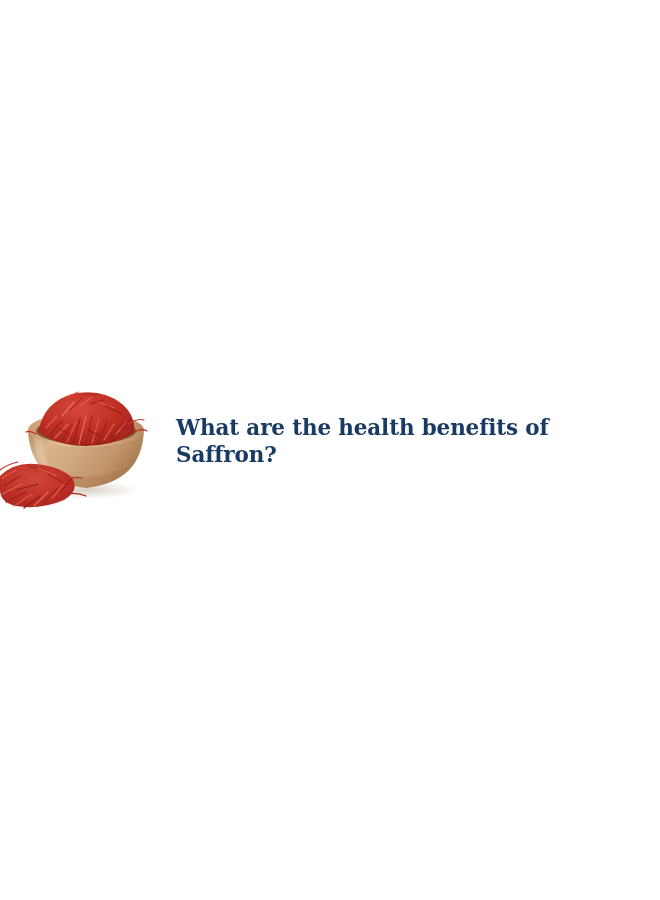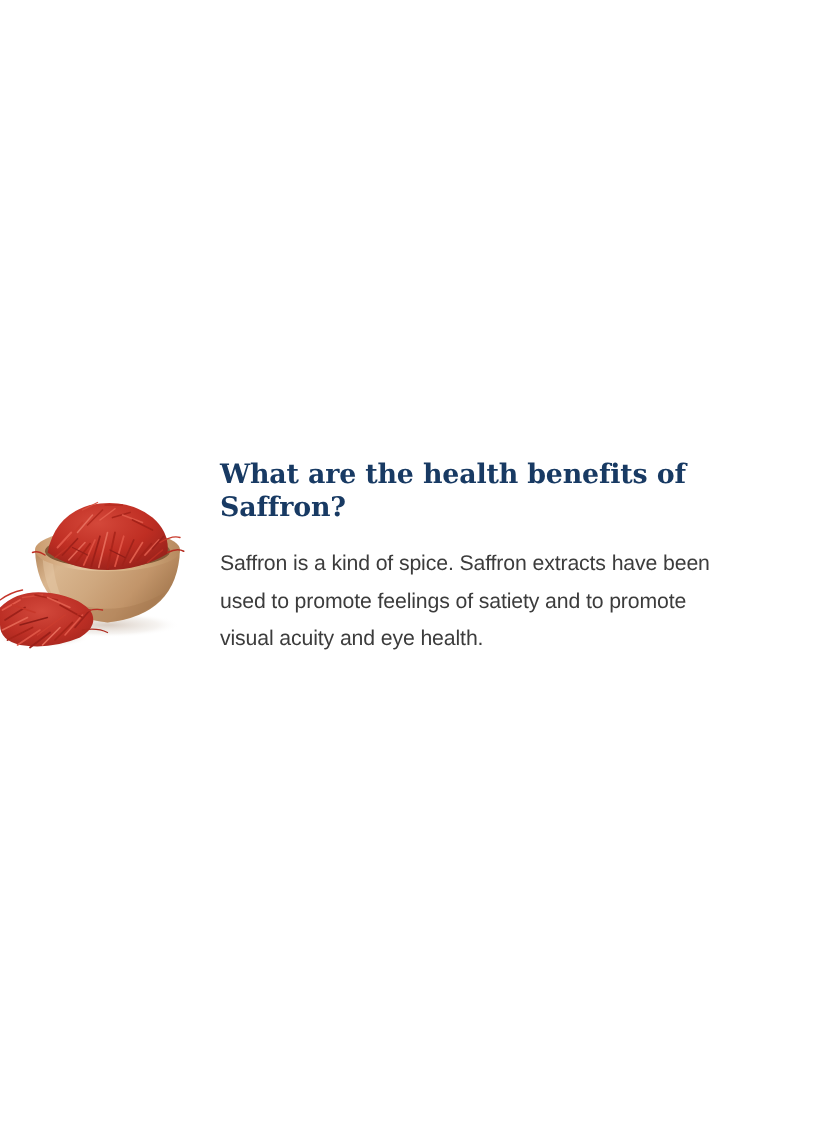--- a/index.html
+++ b/index.html
@@ -16,21 +16,21 @@
     -webkit-font-smoothing: antialiased;
   }
 
   
   .benefit-block {
     position: absolute;
     left: 0;
     top: 366px;
     width: 596px;
     display: flex;
-    align-items: flex-end;
+    align-items: center;
   }
 
   
   .figure-col {
     width: 176px;
     flex: 0 0 176px;
     position: relative;
     height: 150px;
   }
 
@@ -205,16 +205,15 @@
             <path d="M66 116 Q78 114 86 118" stroke="#ad291e" stroke-width="1.1"></path>
             <path d="M0 92 Q8 86 18 84" stroke="#c4352a" stroke-width="1.1"></path>
           </g>
         </g>
       </svg>
     </div>
   </div>
 
   <div class="text-col">
     <h2 class="benefit-heading">What are the health benefits of Saffron?</h2>
-    <p class="benefit-body">Saffron is a kind of spice. Saffron extracts have been used to promote feelings of satiety and to promote visual acuity and eye health.</p>
   </div>
 
 </section>
 
 </body></html>

